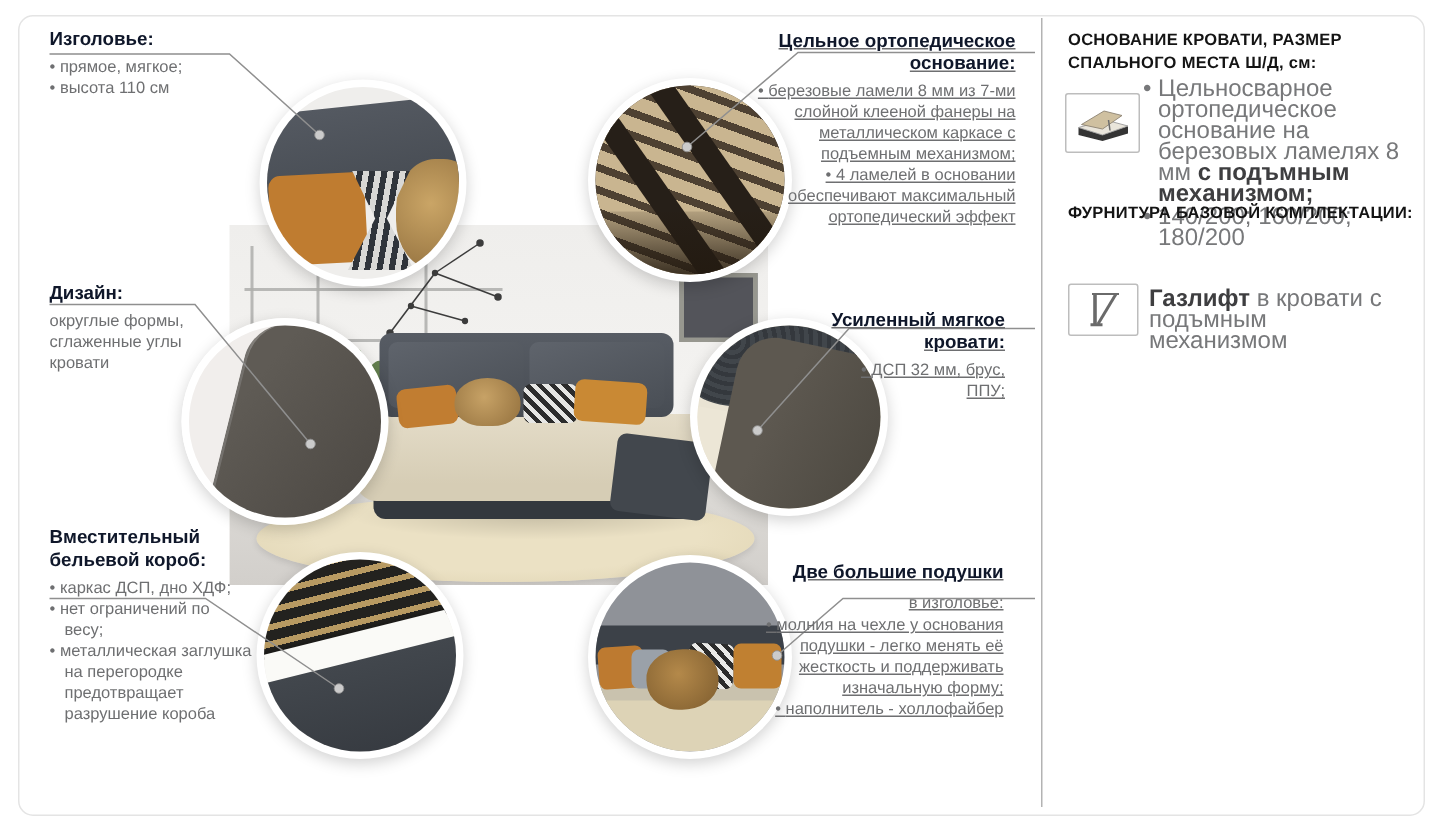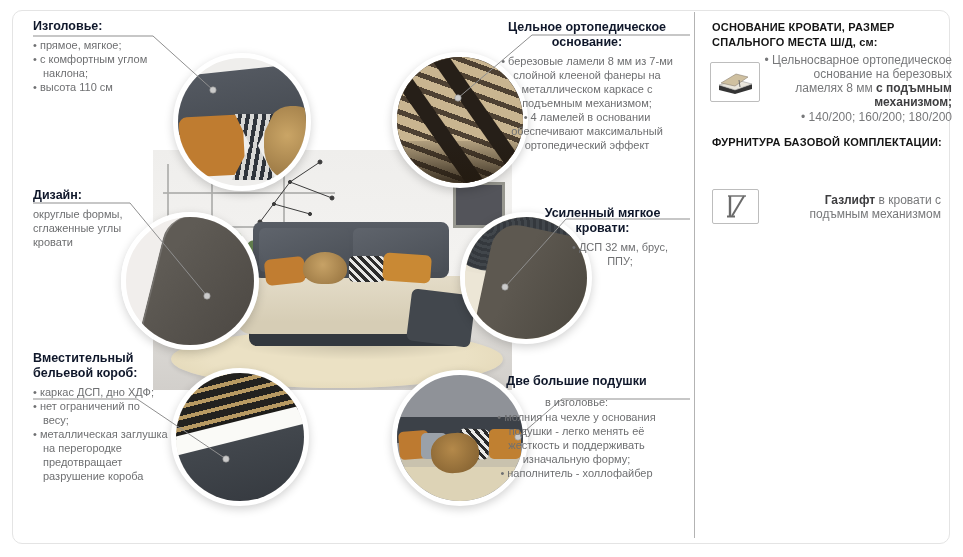--- a/index.html
+++ b/index.html
@@ -10,21 +10,21 @@
   }
   .card-border{position:absolute;left:12px;top:10px;width:936px;height:532px;
     border:1px solid #e4e4e4;border-radius:10px;pointer-events:none;}
   .divider{position:absolute;left:694px;top:12px;width:1px;height:526px;background:#b3b3b3;}
 
   
   .block{position:absolute;color:#6e6f71;font-size:11px;line-height:14px;}
   .block .b-title{font-weight:bold;color:#0f172a;font-size:12.5px;line-height:15px;margin-bottom:4px;}
   .block.left .b-item{padding-left:10px;text-indent:-10px;}
   .block.left .b-item::before{content:"\2022\00a0";}
-  .block.right{text-align:center;}
+  .block.right{text-align:right;text-decoration:underline;}
   .block.right .b-item::before{content:"\2022\00a0";}
   .b-text{color:#6e6f71;}
   .b-intro{margin-bottom:1px;}
   .narrow-right{margin-left:auto;}
 
   
   .photo{position:absolute;left:153px;top:150px;width:359px;height:240px;overflow:hidden;
     background:linear-gradient(180deg,#efeeec 0%,#f4f3f1 55%,#efeeeb 100%);}
   .photo *{position:absolute;}
   .floor{left:0;top:162px;width:359px;height:78px;background:linear-gradient(180deg,#dedcd8,#d2cfcb);}
@@ -52,21 +52,21 @@
 
   
   .circle{position:absolute;border-radius:50%;border:5px solid #ffffff;overflow:hidden;
     box-shadow:0 3px 10px rgba(0,0,0,.18);background:#efeeec;}
   .circle *{position:absolute;}
 
   
   .panel-title{position:absolute;font-weight:bold;color:#141414;font-size:11px;line-height:15px;letter-spacing:.2px;}
   .icon-box{position:absolute;border:1px solid #bdbdbd;background:#fff;border-radius:2px;
     display:flex;align-items:center;justify-content:center;}
-  .panel-text{position:absolute;color:#77787a;font-size:12px;line-height:14px;text-align:right;}
+  .panel-text{position:absolute;color:#77787a;font-size:16px;line-height:14px;}
   .panel-text .p-bullet{padding-left:10px;text-indent:-10px;margin-bottom:1px;}
   .panel-text .p-bullet::before{content:"\2022\00a0";}
   .bold-dark{font-weight:bold;color:#3e3e40;}
 
   .overlay{position:absolute;left:0;top:0;pointer-events:none;}
   .overlay polyline{fill:none;stroke:#8f8f8f;stroke-width:1;}
   .overlay circle{fill:#cbcbcb;stroke:#8f8f8f;stroke-width:.6;}
 </style>
 </head>
 <body>
@@ -167,21 +167,20 @@
     <circle cx="458" cy="98" r="3.2"></circle>
   <polyline points="690,219 566,219 505,287"></polyline>
     <circle cx="505" cy="287" r="3.2"></circle>
   <polyline points="690,399 562,399 518,437"></polyline>
     <circle cx="518" cy="437" r="3.2"></circle>
 </svg>
 
 <div class="block left" style="left:33px;top:19px;width:136px">
   <div class="b-title">Изголовье:</div>
   <div class="b-item">прямое, мягкое;</div>
-  <div class="b-item">с комфортным углом наклона;</div>
   <div class="b-item">высота 110 см</div>
 </div>
 
 <div class="block left" style="left:33px;top:188px;width:120px">
   <div class="b-title">Дизайн:</div>
   <div class="b-text">округлые формы, сглаженные углы кровати</div>
 </div>
 
 <div class="block left" style="left:33px;top:351px;width:146px">
   <div class="b-title" style="width:120px">Вместительный бельевой короб:</div>

